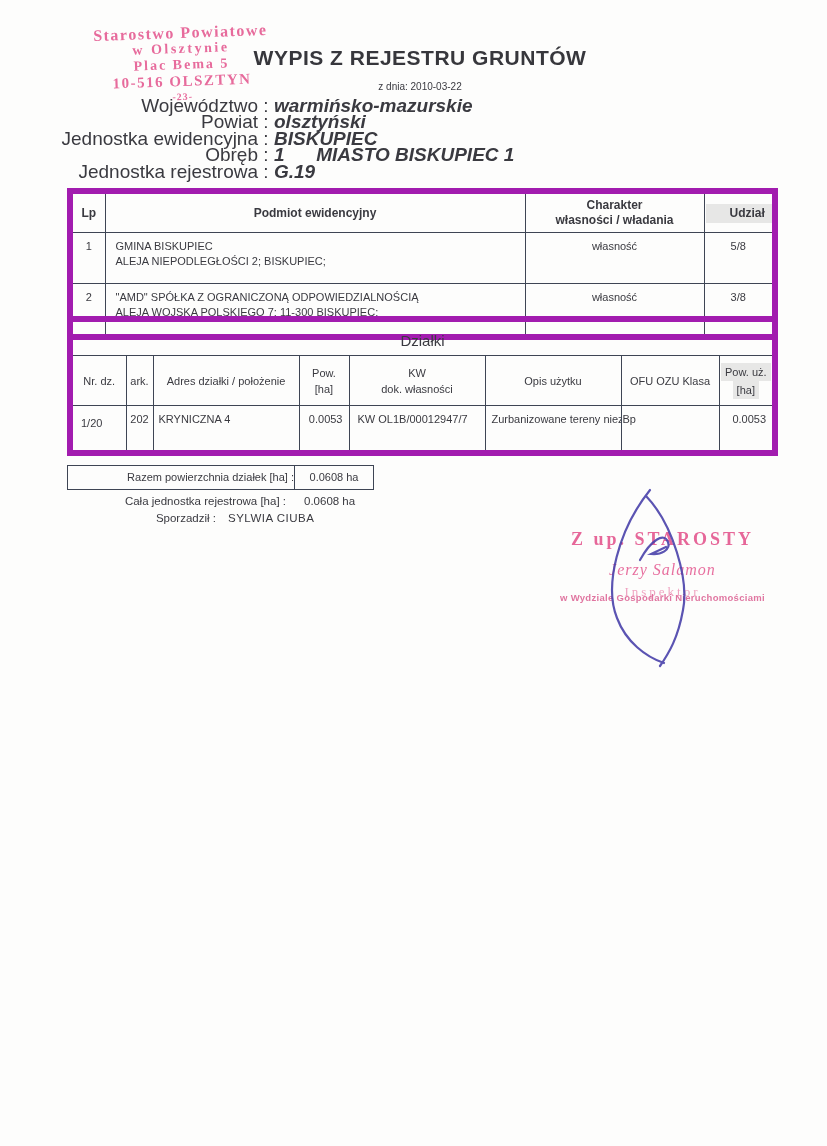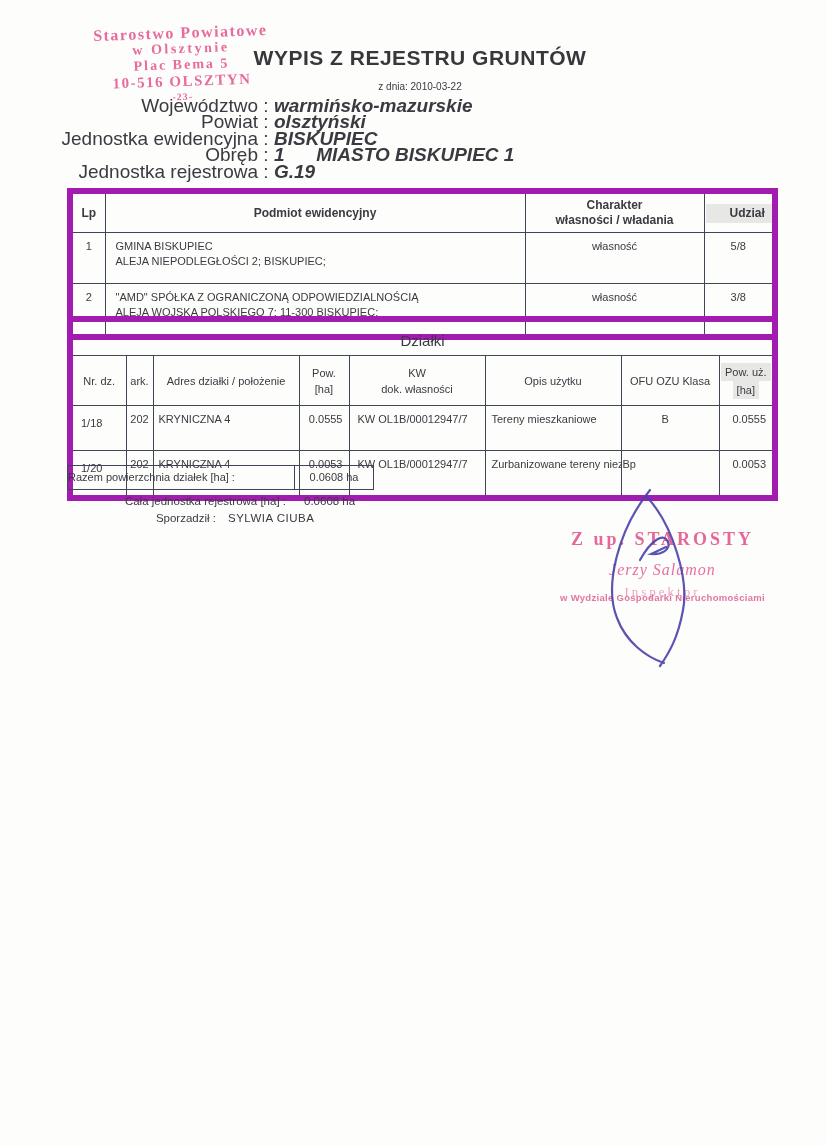--- a/index.html
+++ b/index.html
@@ -60,21 +60,21 @@
   .parcels .c-adres{ padding-left:5px; }
   .parcels .c-pow  { text-align:right; padding-right:6px; }
   .parcels .c-kw   { padding-left:8px; white-space:nowrap; }
   .parcels .c-opis { padding-left:6px; white-space:nowrap; }
   .parcels .c-ofu-center { padding-left:40px; }
   .parcels .c-ofu-left   { }
   .parcels .c-powuz{ text-align:right; padding-right:6px; }
 
   
   .total-row { position:absolute; top:465px; left:67px; display:flex; font-size:11px; }
-  .total-label { width:226px; border:1.5px solid #3e4554; text-align:left; padding:5px 0 6px; }
+  .total-label { width:226px; border:1.5px solid #3e4554; text-align:right; padding:5px 0 6px; }
   .total-value { width:78px;  border:1.5px solid #3e4554; border-left:none; text-align:center; padding:5px 0 6px; }
 
   .foot-row { position:absolute; left:58px; display:flex; font-size:11.5px; }
   .f1 { top:495px; } .f2 { top:512px; }
   .f1 .fl { width:228px; text-align:right; }
   .f1 .fv { margin-left:18px; }
   .f2 .fl { width:158px; text-align:right; }
   .f2 .fv { margin-left:12px; letter-spacing:.5px; }
 
   
@@ -208,30 +208,20 @@
         <span style="display:block">dok.  własności</span>
       </th>
       <th>Opis użytku</th>
       <th>OFU  OZU  Klasa</th>
       <th>
         <span class="shade" style="padding:1px 4px">Pow. uż.</span>
         <span class="shade" style="padding:1px 4px">[ha]</span>
       </th>
     </tr>
     <tr>
-      <td class="c-nr">1/18</td>
-      <td class="c-ark">202</td>
-      <td class="c-adres">KRYNICZNA 4</td>
-      <td class="c-pow">0.0555</td>
-      <td class="c-kw">KW OL1B/00012947/7</td>
-      <td class="c-opis">Tereny mieszkaniowe</td>
-      <td class="c-ofu-center">B</td>
-      <td class="c-powuz">0.0555</td>
-    </tr>
-    <tr>
       <td class="c-nr">1/20</td>
       <td class="c-ark">202</td>
       <td class="c-adres">KRYNICZNA 4</td>
       <td class="c-pow">0.0053</td>
       <td class="c-kw">KW OL1B/00012947/7</td>
       <td class="c-opis">Zurbanizowane tereny niezabudo</td>
       <td class="c-ofu-left">Bp</td>
       <td class="c-powuz">0.0053</td>
     </tr>
   </tbody>

